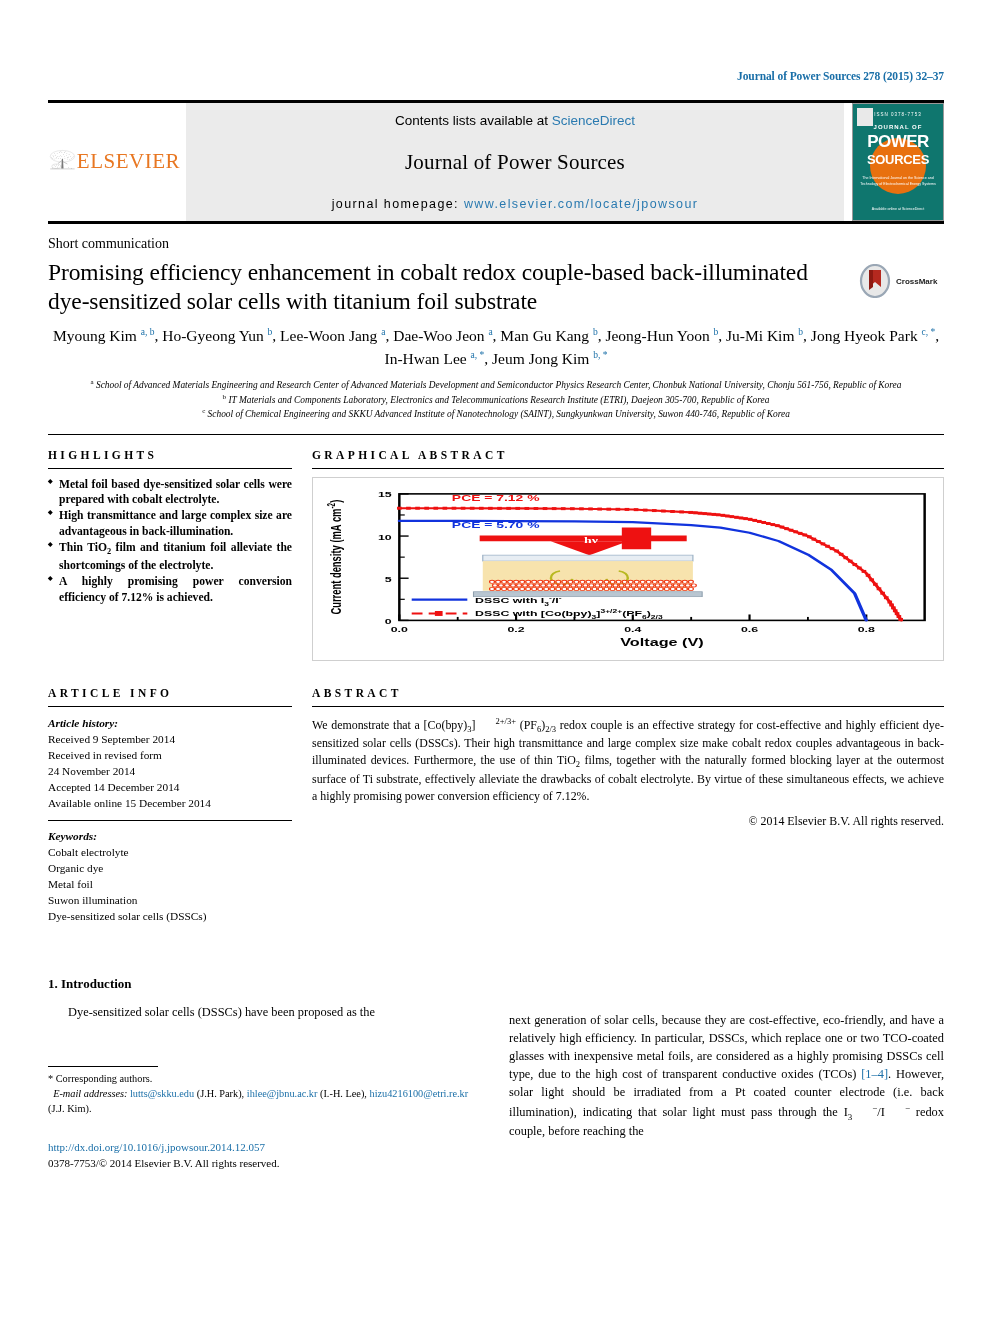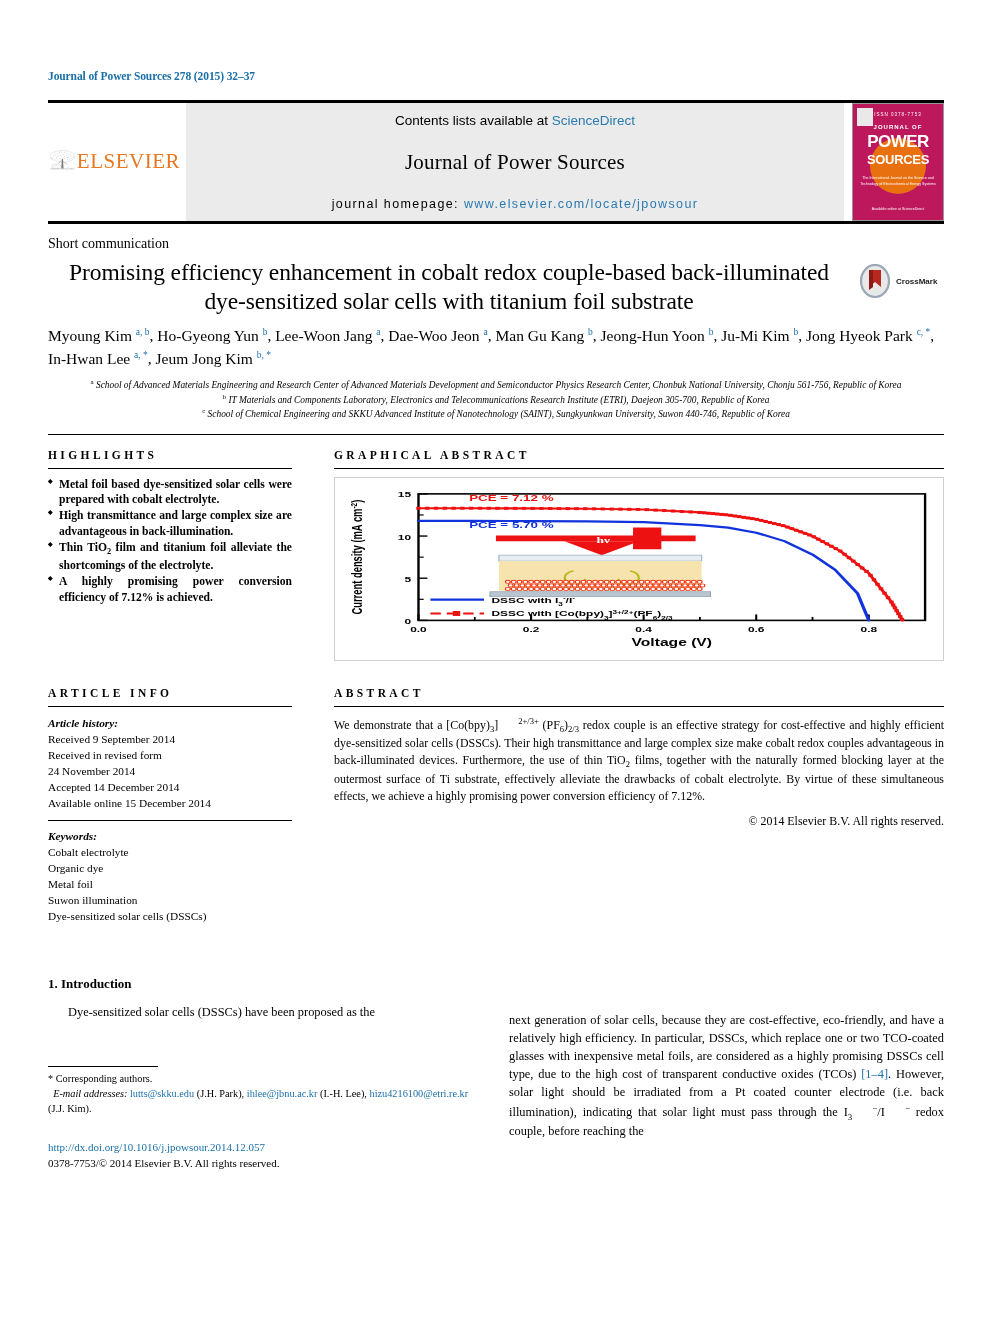--- a/index.html
+++ b/index.html
@@ -10,21 +10,21 @@
     background: #ffffff;
     font-family: "Liberation Serif", serif;
     color: #000;
     position: relative;
     overflow: hidden;
   }
   .page { position: relative; width: 992px; height: 1323px; padding: 0 48px; }
 
   
   .running-head {
-    text-align: left;
+    text-align: right;
     color: #1a6fa8;
     font-size: 11.5px;
     font-family: "Liberation Serif", serif;
     font-weight: bold;
     padding-top: 70px;
     letter-spacing: -0.1px;
   }
 
   
   .masthead-rule { border-top: 3px solid #000; margin-top: 18px; }
@@ -72,21 +72,21 @@
   }
   .homepage-line {
     font-family: "Liberation Sans", sans-serif;
     font-size: 12.5px;
     letter-spacing: 1.4px;
   }
   .homepage-line .url { color: #2a7ab0; }
   .cover-thumb {
     width: 92px; flex: 0 0 92px;
     border: 1px solid #999;
-    background: #be185d;
+    background: #0f766e;
     position: relative;
     display: flex; flex-direction: column; align-items: center;
     padding-top: 6px;
     overflow: hidden;
   }
   .cover-badge { position:absolute; top:4px; left:4px; width:16px; height:18px; background:#e9e9e9; }
   .cover-k1 { font-size:4.5px; color:#fff; letter-spacing:1px; margin-top:2px; font-family:"Liberation Sans",sans-serif;}
   .cover-jrnl { font-size:6px; color:#fff; letter-spacing:1px; margin-top:7px; font-family:"Liberation Sans",sans-serif; font-weight:bold;}
   .cover-circle { position:absolute; top:34px; left:50%; transform:translateX(-50%); width:56px; height:56px; border-radius:50%; background:#e8700f; }
   .cover-power { position:relative; z-index:2; font-size:17px; font-weight:bold; color:#fff; font-family:"Liberation Sans",sans-serif; letter-spacing:-0.5px; margin-top:2px;}
@@ -95,53 +95,54 @@
   .cover-foot { position:absolute; bottom:8px; left:0; right:0; text-align:center; font-size:3.6px; color:#fff; line-height:1.7; font-family:"Liberation Sans",sans-serif;}
   .masthead-rule-bottom { border-top: 3px solid #000; }
 
   
   .artType {
     font-family: "Liberation Serif", serif;
     font-size: 14px;
     margin-top: 12px;
     margin-bottom: 6px;
   }
-  .title-row { display:flex; align-items:flex-start;text-align:center; }
+  .title-row { display:flex; align-items:flex-start; }
   .title {
     font-family: "Liberation Serif", serif;
     font-size: 23.5px;
     line-height: 1.22;
     font-weight: normal;
     margin: 0;
     flex: 1 1 auto;
     padding-right: 8px;
     letter-spacing: -0.1px;
   }
   .crossmark { flex: 0 0 86px; display:flex; align-items:center; gap:4px; padding-top:6px; }
   .cm-label { font-family:"Liberation Sans",sans-serif; font-size:8px; font-weight:bold; color:#222; }
   .authors {
     font-family: "Liberation Serif", serif;
     font-size: 15.5px;
     line-height: 1.45;
     margin-top: 10px;
+    text-align: center;
   }
   .sup { font-size: 9.5px; color: #1a6fa8; vertical-align: super; }
   .affils {
     margin-top: 8px;
     font-family: "Liberation Serif", serif;
     font-style: italic;
     font-size: 9.4px;
     line-height: 1.42;
     text-align: center;
   }
   .affils .mk { font-style: normal; vertical-align: super; font-size: 7px; }
   .header-rule { border-top: 1.5px solid #000; margin-top: 12px; }
 
   
-  .cols { display: flex; gap: 42px; margin-top: 14px; }
+  .cols { display: flex; gap: 20px; margin-top: 14px; }
   .col-left { flex: 0 0 244px; }
   .col-right { flex: 1 1 auto; }
   .sec-head {
     font-family: "Liberation Serif", serif;
     font-weight: bold;
     font-size: 11.5px;
     letter-spacing: 3.4px;
     margin-bottom: 7px;
   }
   .sec-rule { border-top: 1.2px solid #000; margin-bottom: 8px; }

